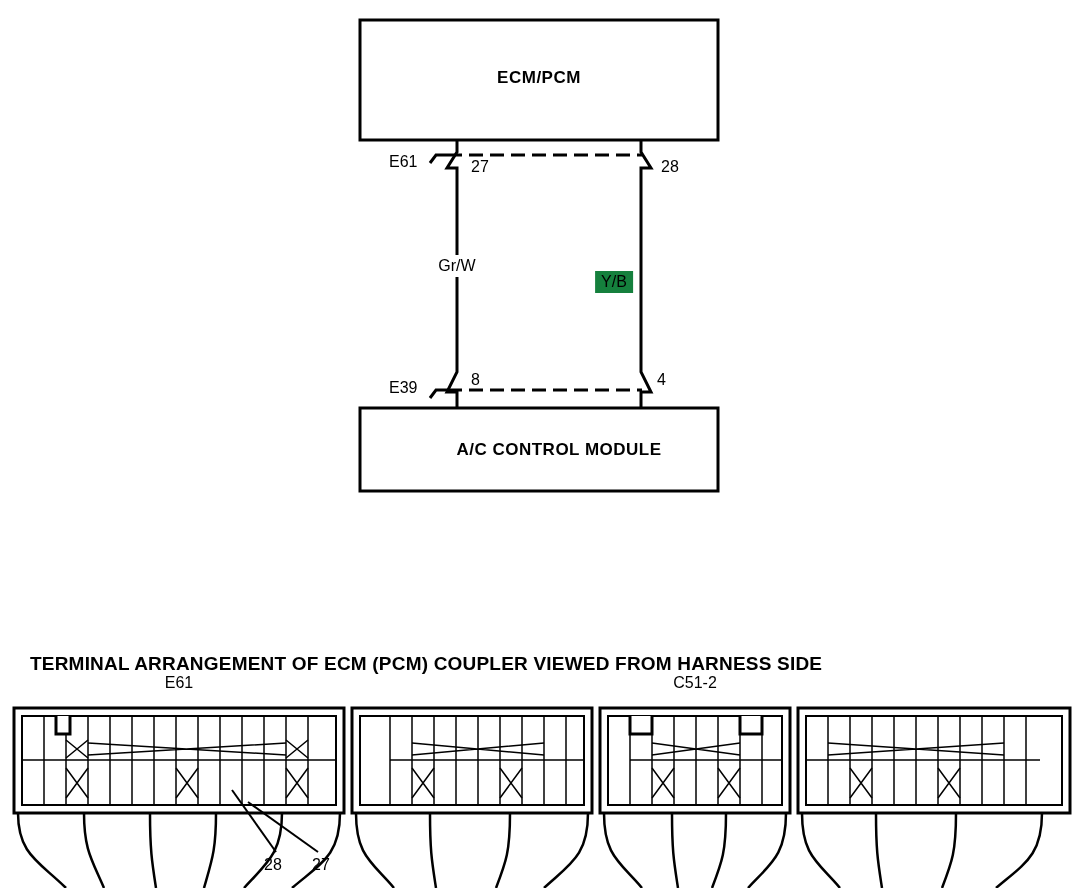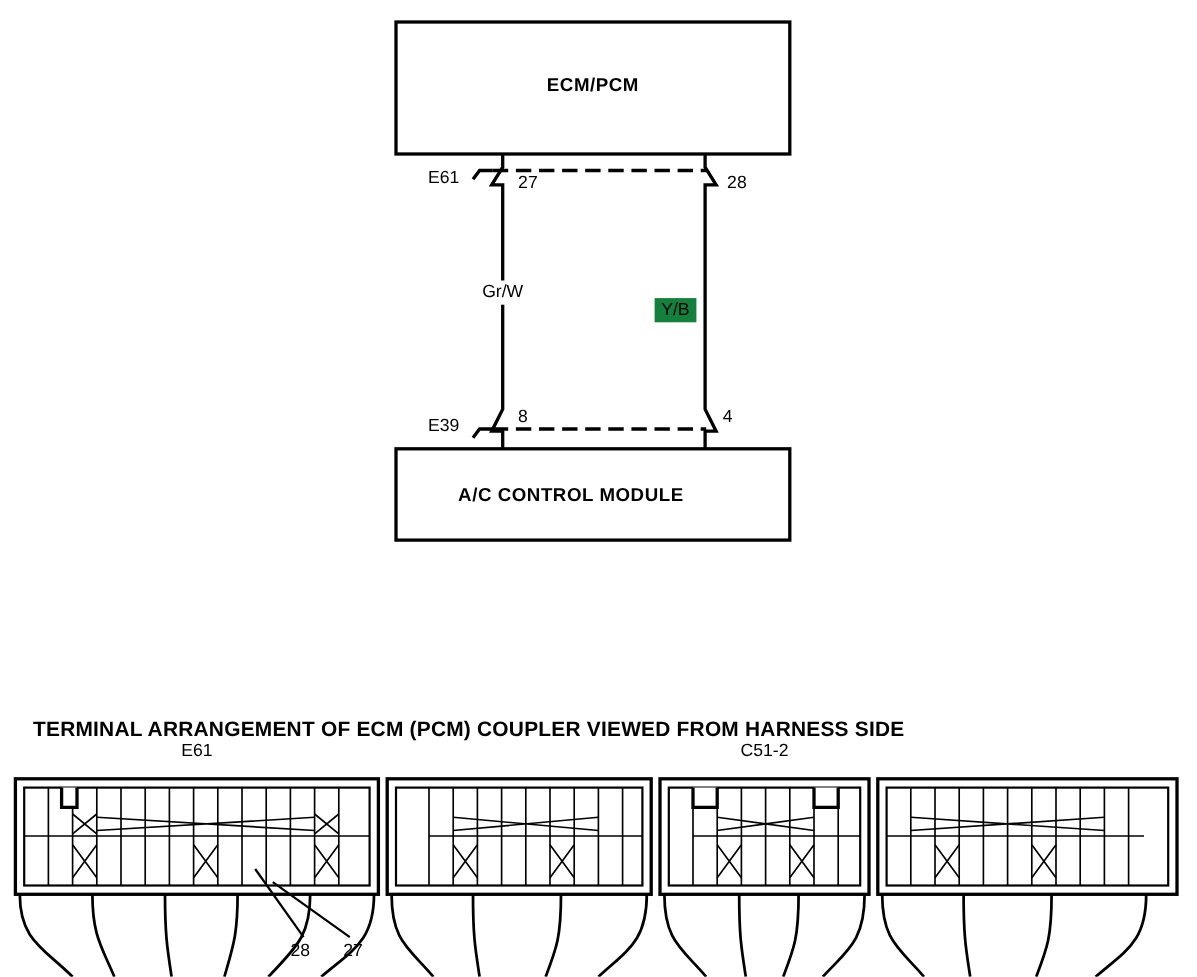--- a/index.html
+++ b/index.html
@@ -201,21 +201,21 @@
 
       <g stroke-width="2">
         <path d="M 232 790 L 276 852"></path>
         <path d="M 248 802 L 318 852"></path>
       </g>
     </g>
   </svg>
 
   <div class="lbl box-title" style="left:360px; top:68px; width:358px; text-align:center;">ECM/PCM</div>
 
-  <div class="lbl box-title" style="left:340px; top:440px; width:358px; text-align:center;">A/C CONTROL MODULE</div>
+  <div class="lbl box-title" style="left:380px; top:440px; width:358px; text-align:center;">A/C CONTROL MODULE</div>
 
   <div class="lbl conn-label" style="left:389px; top:153px;">E61</div>
 
   <div class="lbl conn-label" style="left:389px; top:379px;">E39</div>
 
   <div class="lbl pin-label" style="left:471px; top:158px;">27</div>
 
   <div class="lbl pin-label" style="left:661px; top:158px;">28</div>
 
   <div class="lbl pin-label" style="left:471px; top:371px;">8</div>

